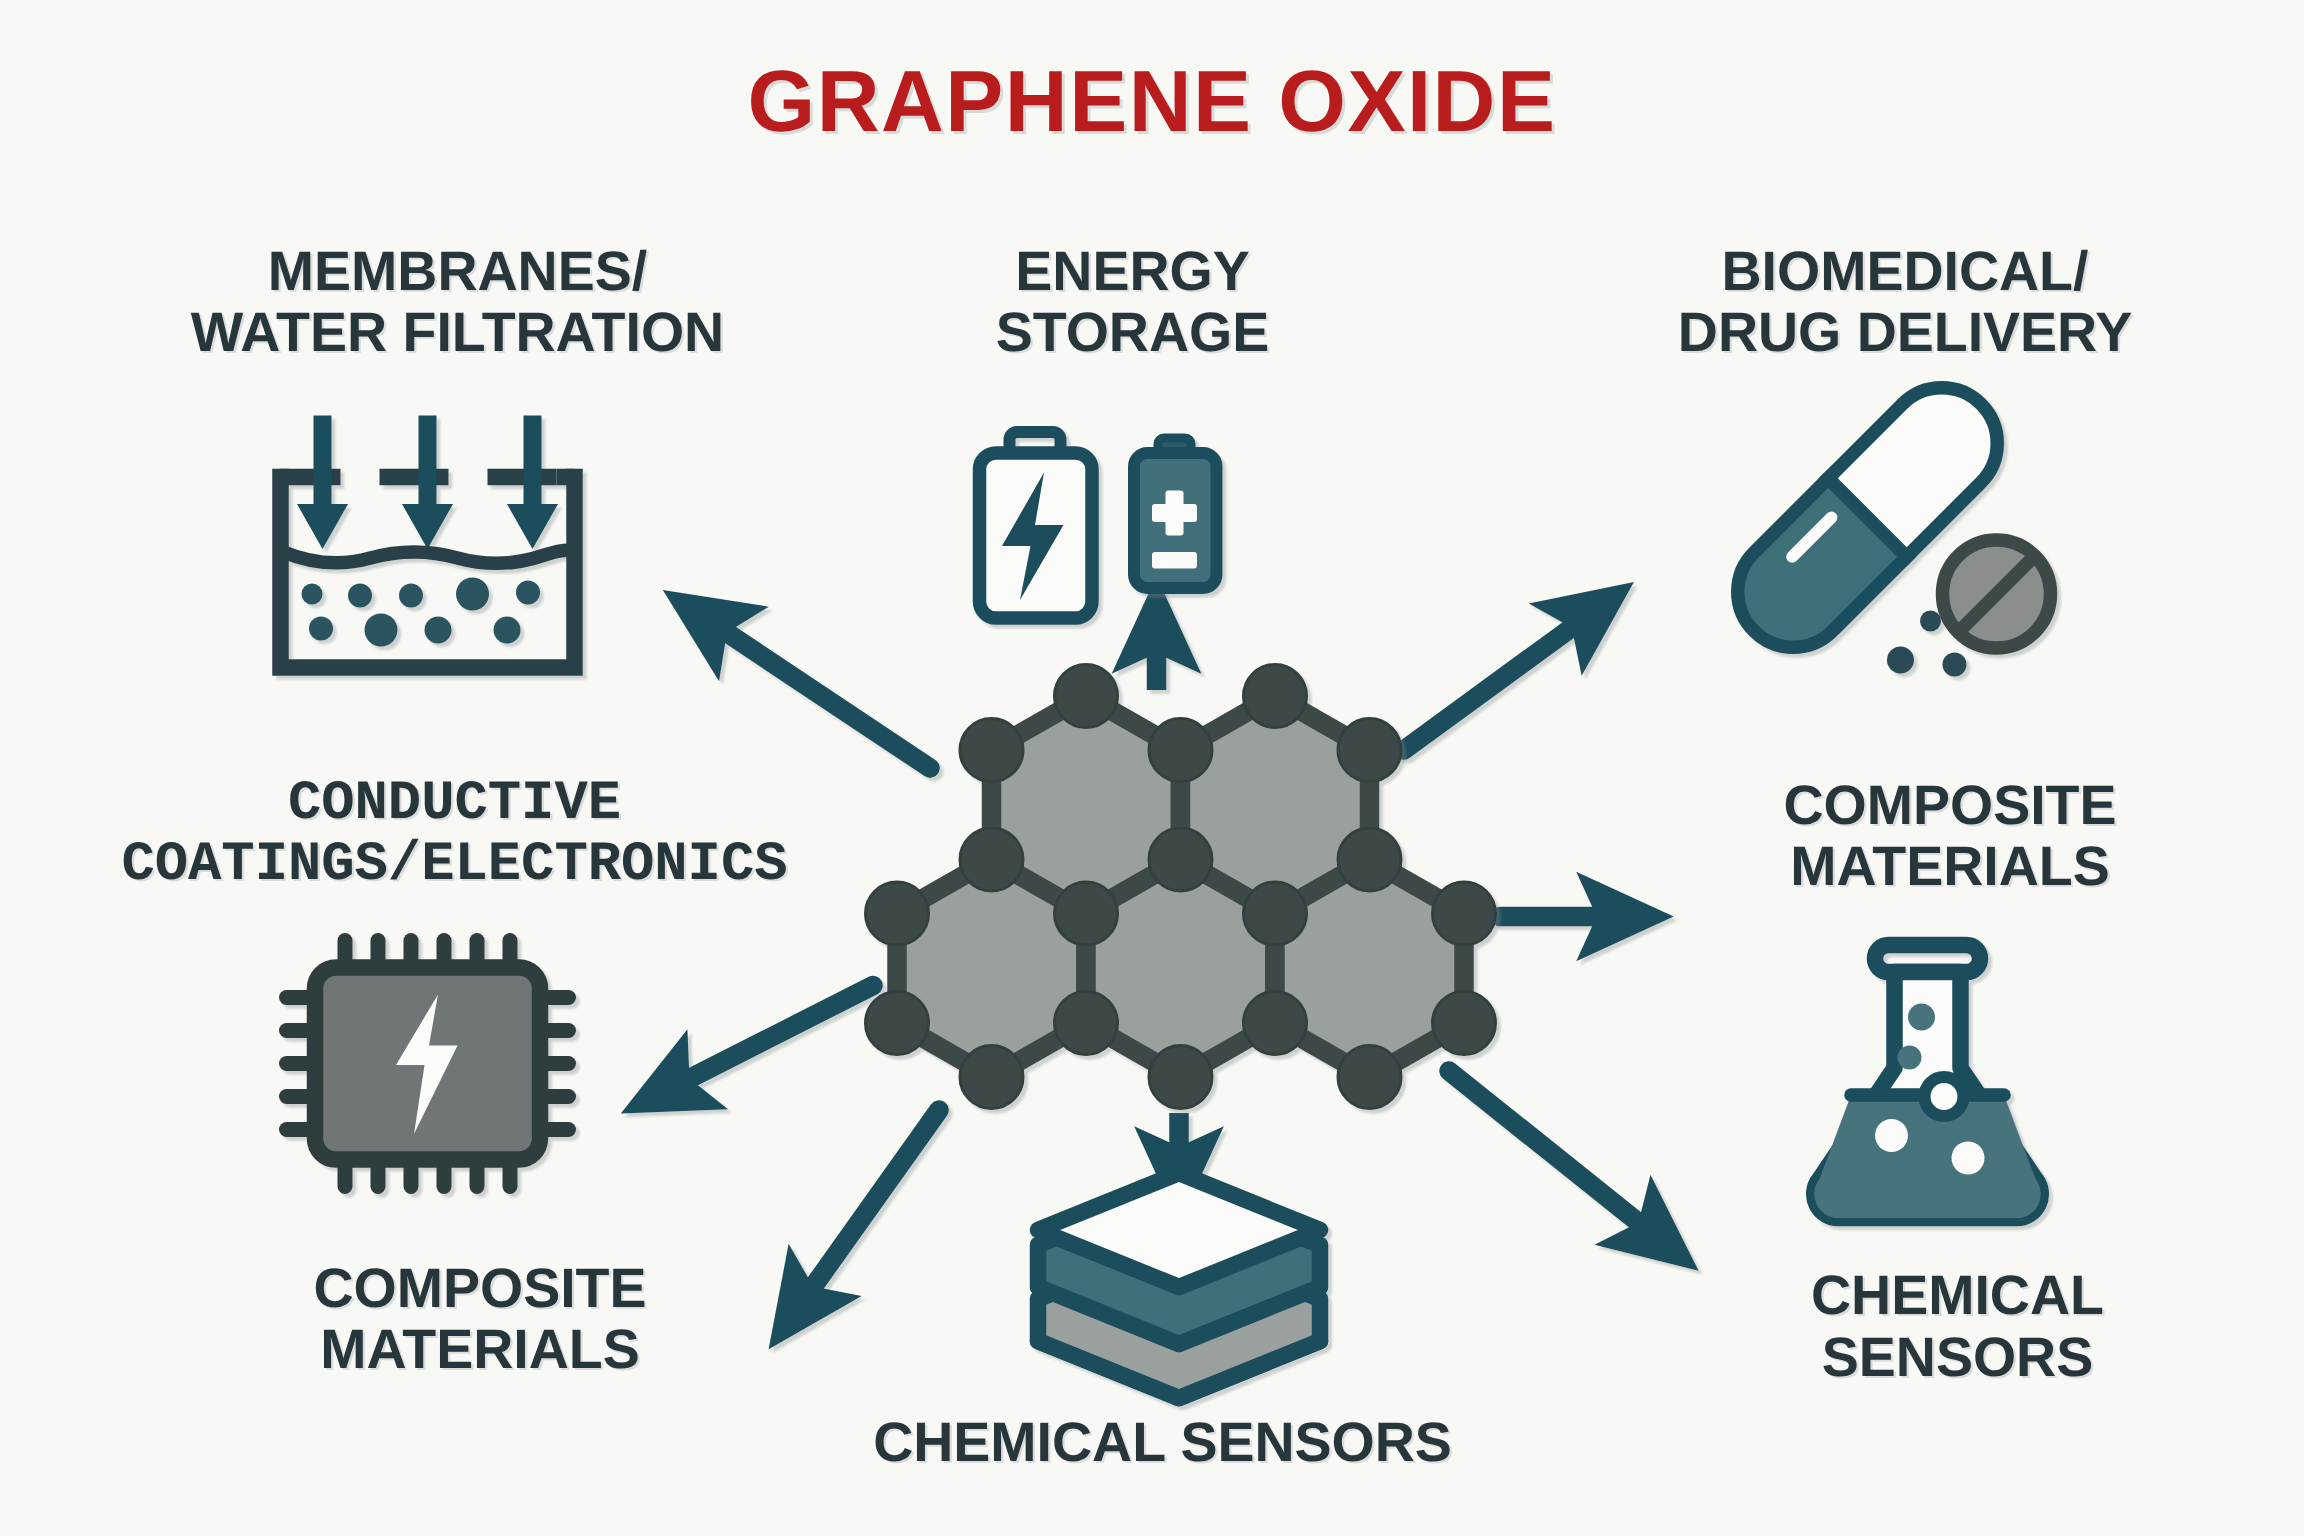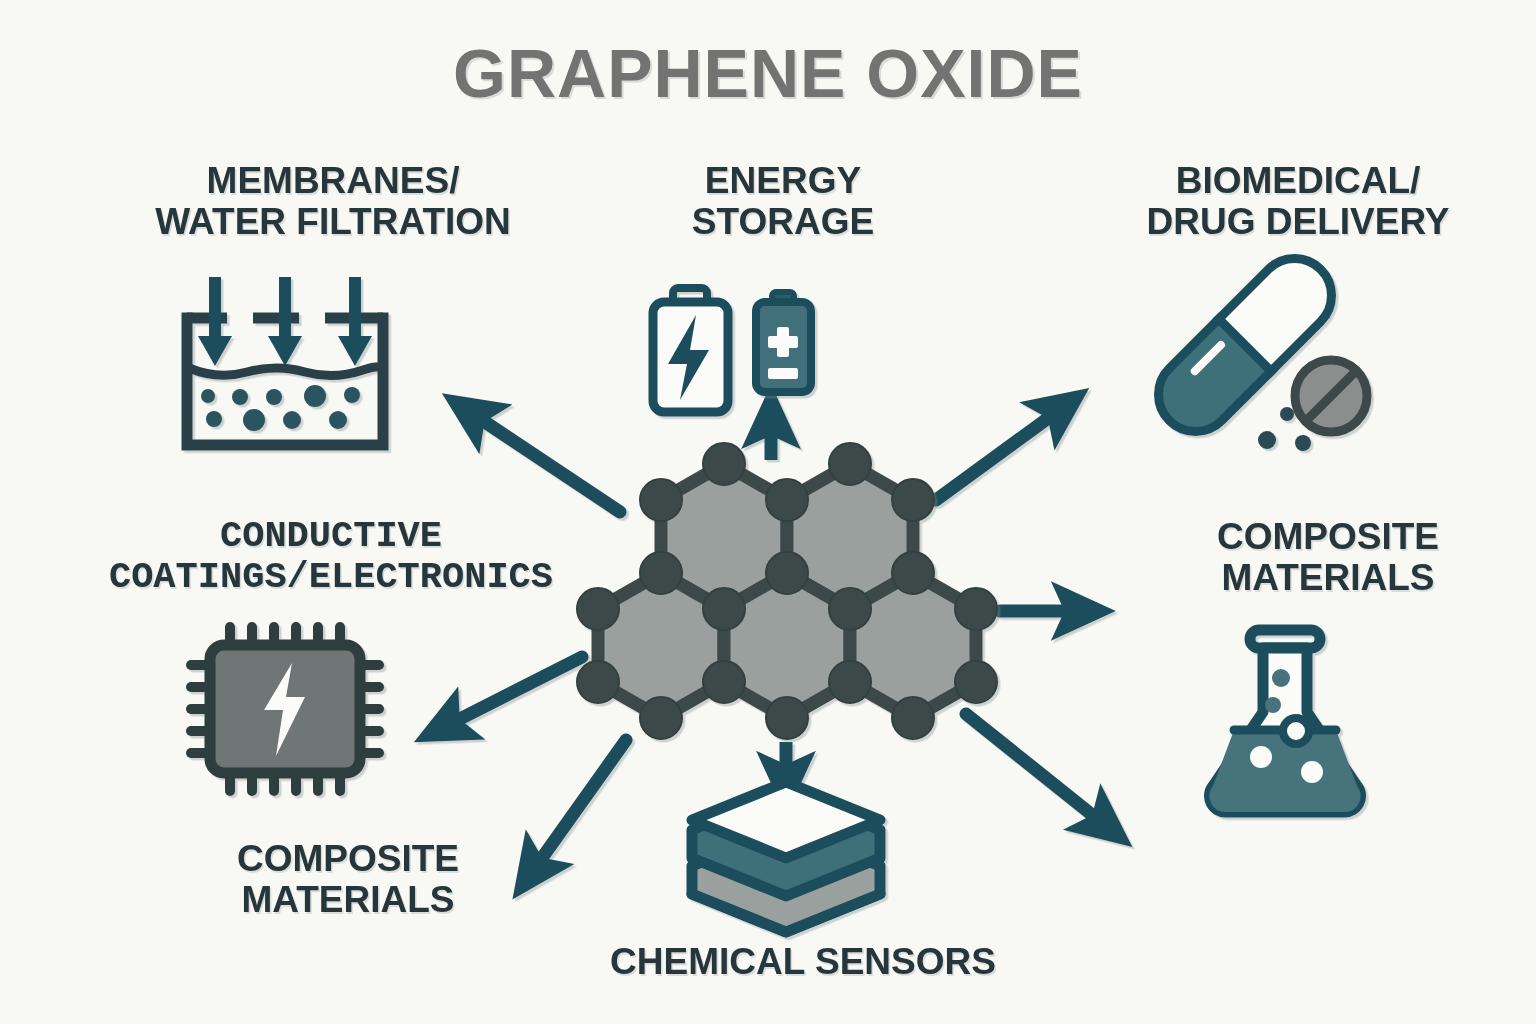--- a/index.html
+++ b/index.html
@@ -16,35 +16,34 @@
     font-family: "Liberation Sans", sans-serif;
   }
   #title {
     position: absolute;
     top: 34px;
     left: 0;
     width: 1536px;
     text-align: center;
     font-family: "Liberation Sans", sans-serif;
     font-weight: bold;
-    font-size: 68px;
+    font-size: 58px;
     letter-spacing: 1px;
-    color: #737373;
+    color: #b91c1c;
     text-shadow: 2px 2px 0 rgba(120,130,130,0.25);
   }
   .label {
     position: absolute;
     text-align: center;
     font-family: "Liberation Sans", sans-serif;
     font-weight: bold;
     color: #26363a;
     line-height: 1.12;
     text-shadow: 1.5px 1.5px 0 rgba(140,150,150,0.28);
     white-space: pre-line;
-    margin-left: 28px;
   }
   .svg-layer {
     position: absolute;
     top: 0;
     left: 0;
     width: 1536px;
     height: 1024px;
     pointer-events: none;
   }
 </style>
@@ -68,20 +67,22 @@
 COATINGS/ELECTRONICS</div>
 
   <div class="label" style="left:1130px; top:516px; width:340px; font-size:37px;">COMPOSITE
 MATERIALS</div>
 
   <div class="label" style="left:130px; top:838px; width:380px; font-size:37px;">COMPOSITE
 MATERIALS</div>
 
   <div class="label" style="left:540px; top:941px; width:470px; font-size:37px;">CHEMICAL SENSORS</div>
 
+  <div class="label" style="left:1140px; top:843px; width:330px; font-size:37px;">CHEMICAL
+SENSORS</div>
 
   <svg class="svg-layer" viewBox="0 0 1536 1024" xmlns="http://www.w3.org/2000/svg">
     <defs>
       <filter id="softshadow" x="-30%" y="-30%" width="170%" height="170%">
         <feDropShadow dx="2.5" dy="2.5" stdDeviation="0.6" flood-color="#7d8a8a" flood-opacity="0.35"></feDropShadow>
       </filter>
       <marker id="ah" markerWidth="5.2" markerHeight="5.2" refX="2.4" refY="2.6" orient="auto">
         <path d="M0,0.3 L5.0,2.6 L0,4.9 L1.05,2.6 Z" fill="#1d4e5c"></path>
       </marker>
     </defs>

